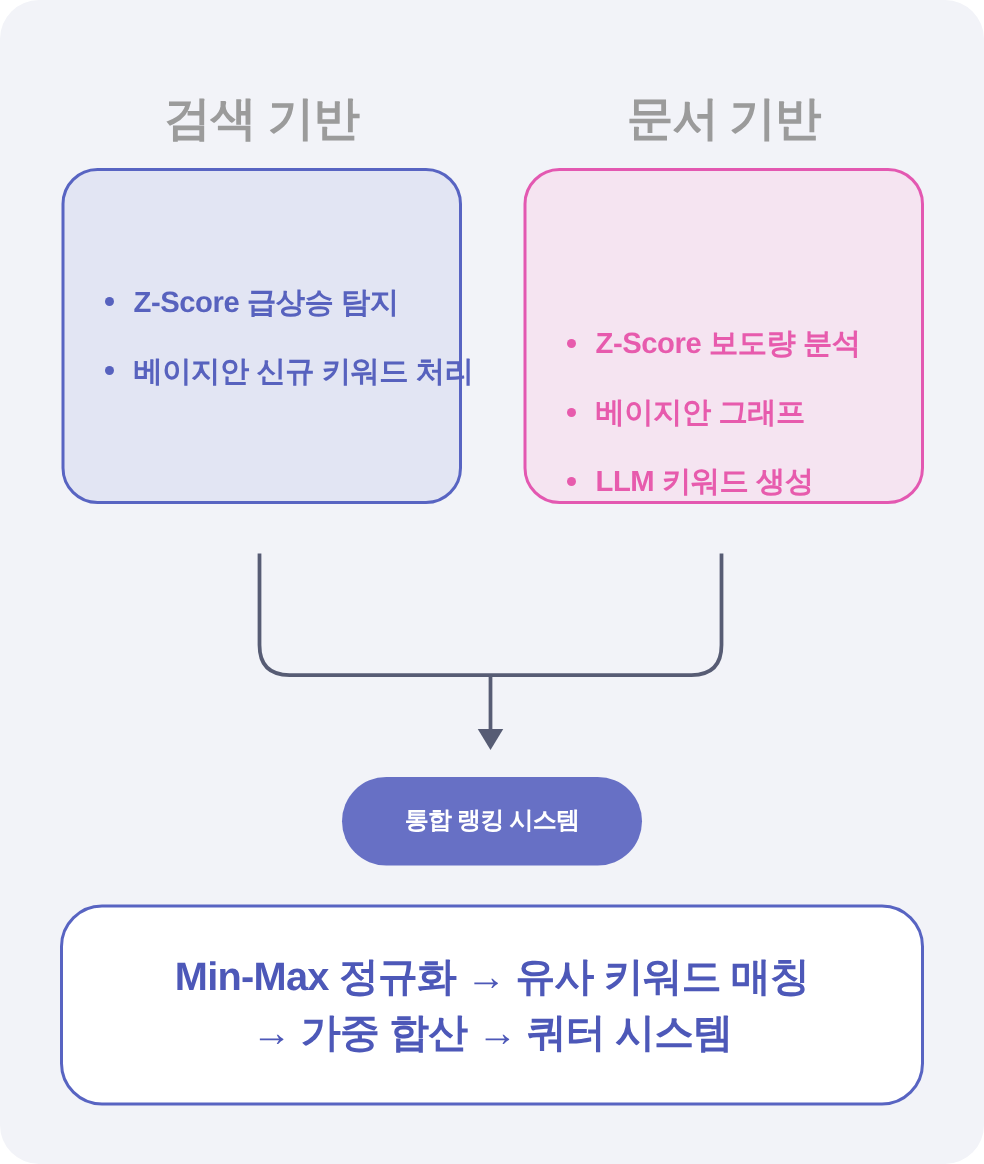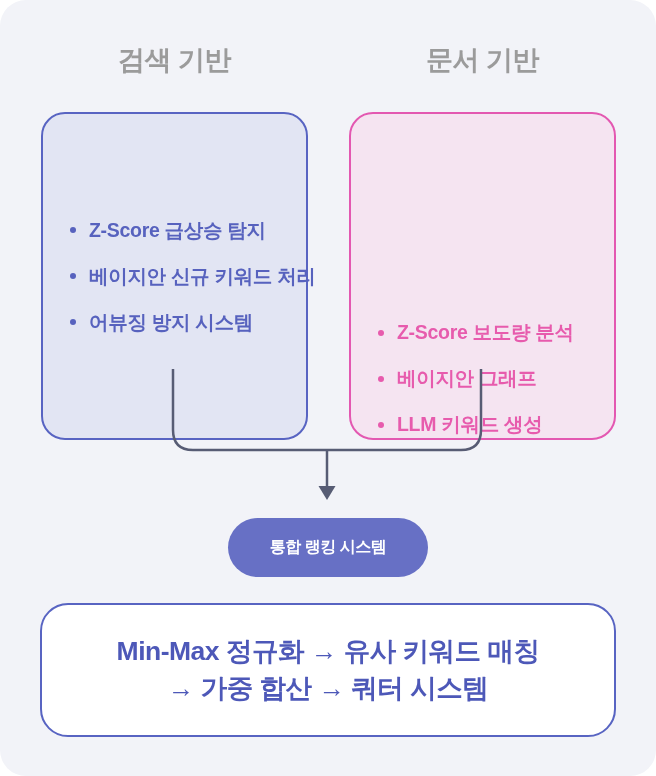--- a/index.html
+++ b/index.html
@@ -11,36 +11,36 @@
   }
   .canvas {
     position: absolute;
     left: 0; top: 0;
     width: 656px; height: 776px;
     background: var(--page-bg);
     border-radius: 26px;
   }
   .col-title {
     position: absolute;
-    top: 42px;
+    top: 58px;
     width: 267px;
     text-align: center;
-    font-size: 27px;
+    font-size: 31px;
     font-weight: 700;
     color: var(--title-gray);
     letter-spacing: -0.5px;
   }
   .col-title.left  { left: 41px; }
-  .col-title.right { left: 349px; }
+  .col-title.right { left: 349px; font-family: Liberation Serif, serif; }
 
   .box {
     position: absolute;
     top: 112px;
     width: 267px;
-    height: 328px;
+    height: 224px;
     border-radius: 24px;
     border: 2px solid;
     display: flex;
     align-items: center;
   }
   .box.box-blue {
     left: 41px;
     background: var(--fill-blue);
     border-color: var(--accent-blue);
     color: var(--text-blue);
@@ -134,24 +134,20 @@
   <div class="box box-blue">
     <ul class="items">
       <li>
         <span class="dot"></span>
         <span>Z-Score 급상승 탐지</span>
       </li>
       <li>
         <span class="dot"></span>
         <span>베이지안 신규 키워드 처리</span>
       </li>
-      <li>
-        <span class="dot"></span>
-        <span>어뷰징 방지 시스템</span>
-      </li>
     </ul>
   </div>
 
   <div class="box box-pink">
     <ul class="items">
       <li>
         <span class="dot"></span>
         <span>Z-Score 보도량 분석</span>
       </li>
       <li>

